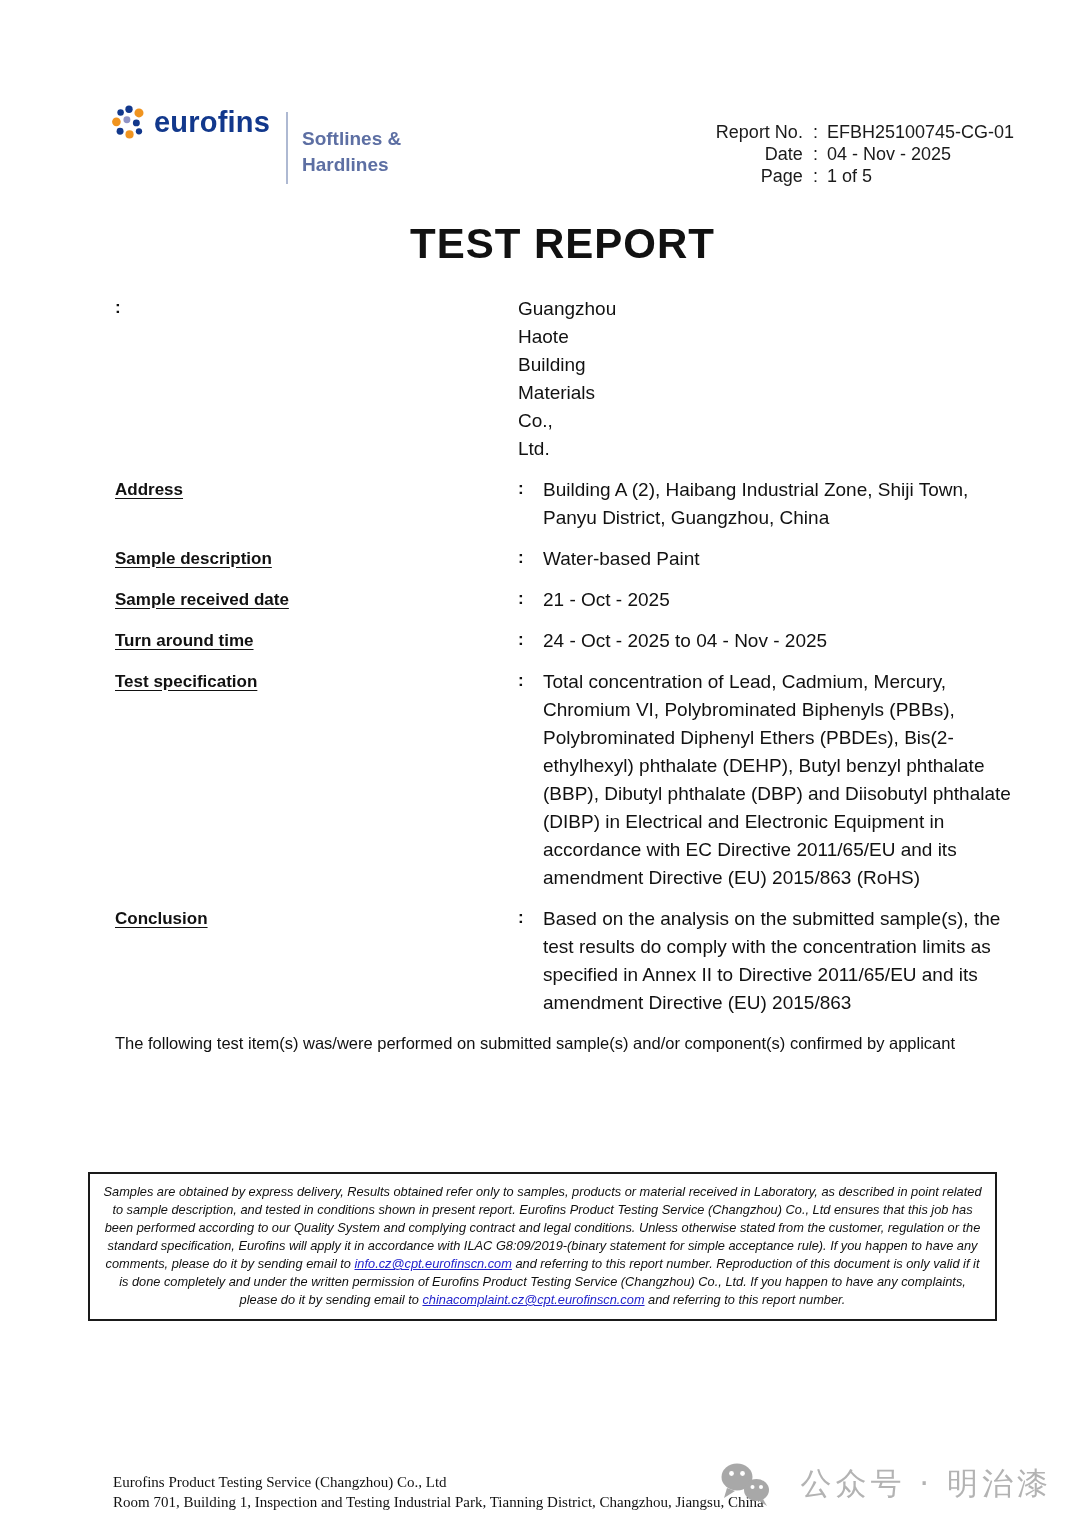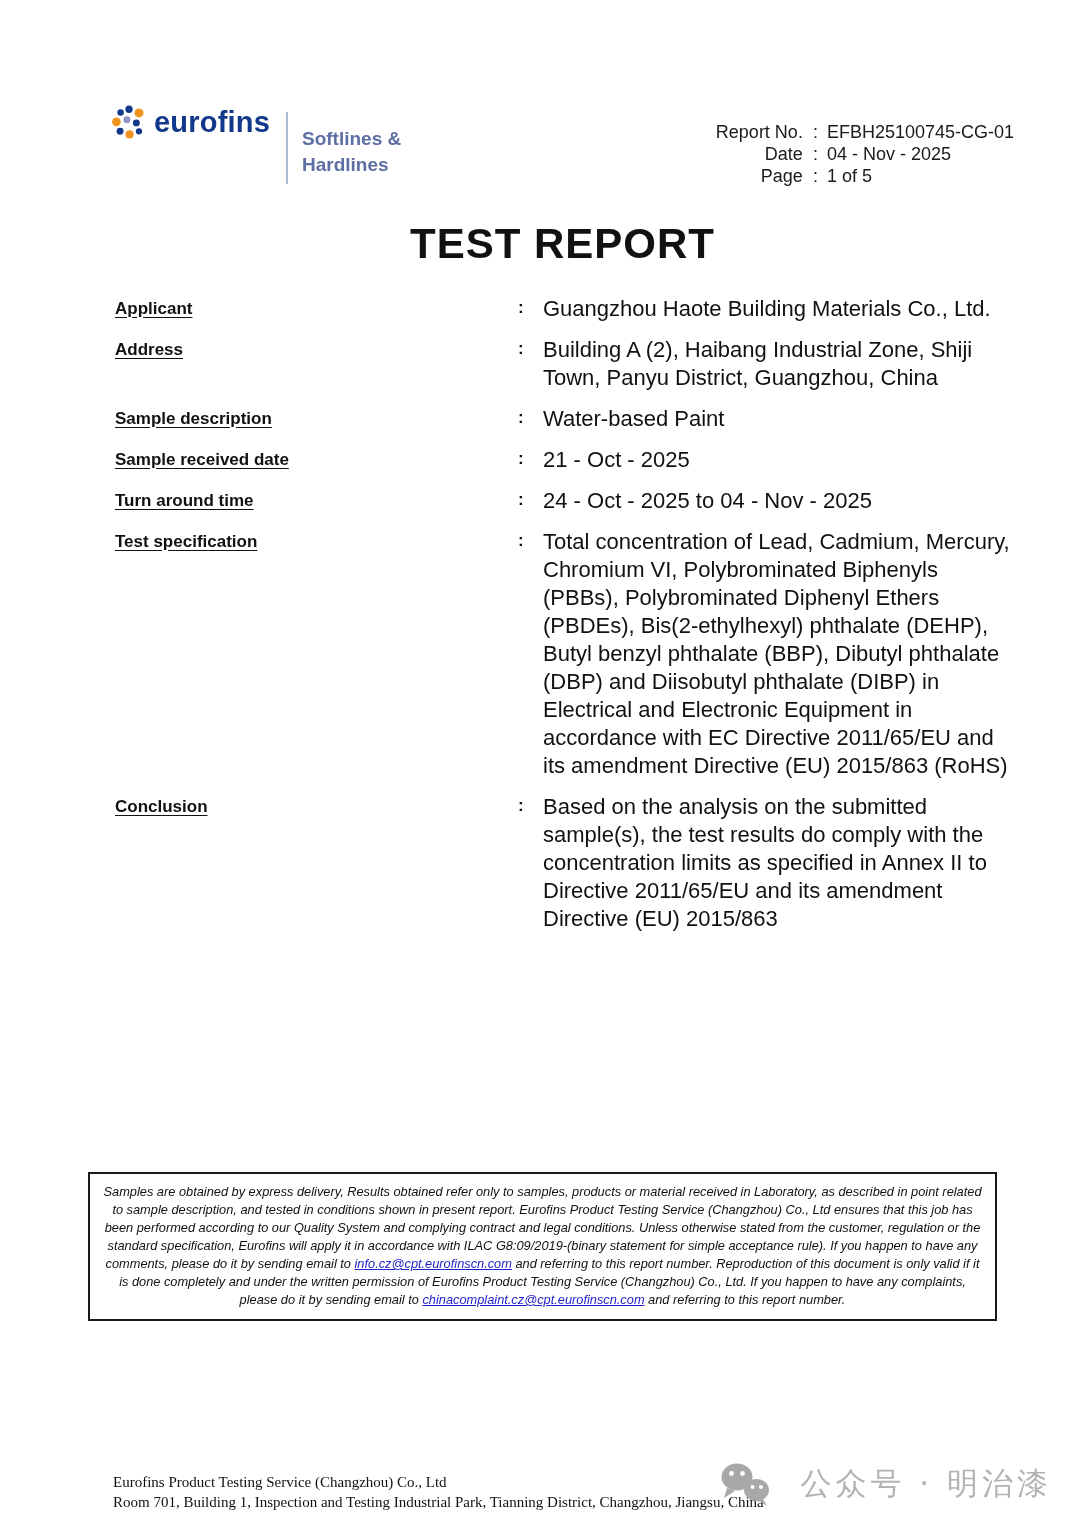--- a/index.html
+++ b/index.html
@@ -93,21 +93,21 @@
     line-height: 28px;
     color: #111111;
   }
   .field-sep {
     font-size: 17px;
     font-weight: 700;
     line-height: 26px;
     color: #111111;
   }
   .field-value {
-    font-size: 22px;
+    font-size: 19px;
     line-height: 28px;
     color: #111111;
   }
   .note-line {
     margin-top: 1px;
     font-size: 16.5px;
     line-height: 26px;
     color: #111111;
   }
 
@@ -204,21 +204,20 @@
       </tr>
     </tbody>
       </table>
   </div>
 
   <div class="doc-title">TEST REPORT</div>
 
   <div class="content">
 
     <div class="field-row">
-      <div class="field-label">Applicant</div>
       <div class="field-sep">:</div>
       <div class="field-value">Guangzhou Haote Building Materials Co., Ltd.</div>
     </div>
 
     <div class="field-row">
       <div class="field-label">Address</div>
       <div class="field-sep">:</div>
       <div class="field-value">Building A (2), Haibang Industrial Zone, Shiji Town, Panyu District, Guangzhou, China</div>
     </div>
 
@@ -245,20 +244,21 @@
       <div class="field-sep">:</div>
       <div class="field-value">Total concentration of Lead, Cadmium, Mercury, Chromium VI, Polybrominated Biphenyls (PBBs), Polybrominated Diphenyl Ethers (PBDEs), Bis(2-ethylhexyl) phthalate (DEHP), Butyl benzyl phthalate (BBP), Dibutyl phthalate (DBP) and Diisobutyl phthalate (DIBP) in Electrical and Electronic Equipment in accordance with EC Directive 2011/65/EU and its amendment Directive (EU) 2015/863 (RoHS)</div>
     </div>
 
     <div class="field-row">
       <div class="field-label">Conclusion</div>
       <div class="field-sep">:</div>
       <div class="field-value">Based on the analysis on the submitted sample(s), the test results do comply with the concentration limits as specified in Annex II to Directive 2011/65/EU and its amendment Directive (EU) 2015/863</div>
     </div>
 
+    <div class="note-line">The following test item(s) was/were performed on submitted sample(s) and/or component(s) confirmed by applicant</div>
   </div>
 
   <div class="disclaimer-box">
     <span>Samples are obtained by express delivery, Results obtained refer only to samples, products or material received in Laboratory, as described in point related to sample description, and tested in conditions shown in present report. Eurofins Product Testing Service (Changzhou) Co., Ltd ensures that this job has been performed according to our Quality System and complying contract and legal conditions. Unless otherwise stated from the customer, regulation or the standard specification, Eurofins will apply it in accordance with ILAC G8:09/2019-(binary statement for simple acceptance rule). If you happen to have any comments, please do it by sending email to </span><a href="#">info.cz@cpt.eurofinscn.com</a><span> and referring to this report number. Reproduction of this document is only valid if it is done completely and under the written permission of Eurofins Product Testing Service (Changzhou) Co., Ltd. If you happen to have any complaints, please do it by sending email to </span><a href="#">chinacomplaint.cz@cpt.eurofinscn.com</a><span> and referring to this report number.</span>
   </div>
 
   <div class="footer-address">
     <div>Eurofins Product Testing Service (Changzhou) Co., Ltd</div>
     <div>Room 701, Building 1, Inspection and Testing Industrial Park, Tianning District, Changzhou, Jiangsu, China</div>
   </div>

